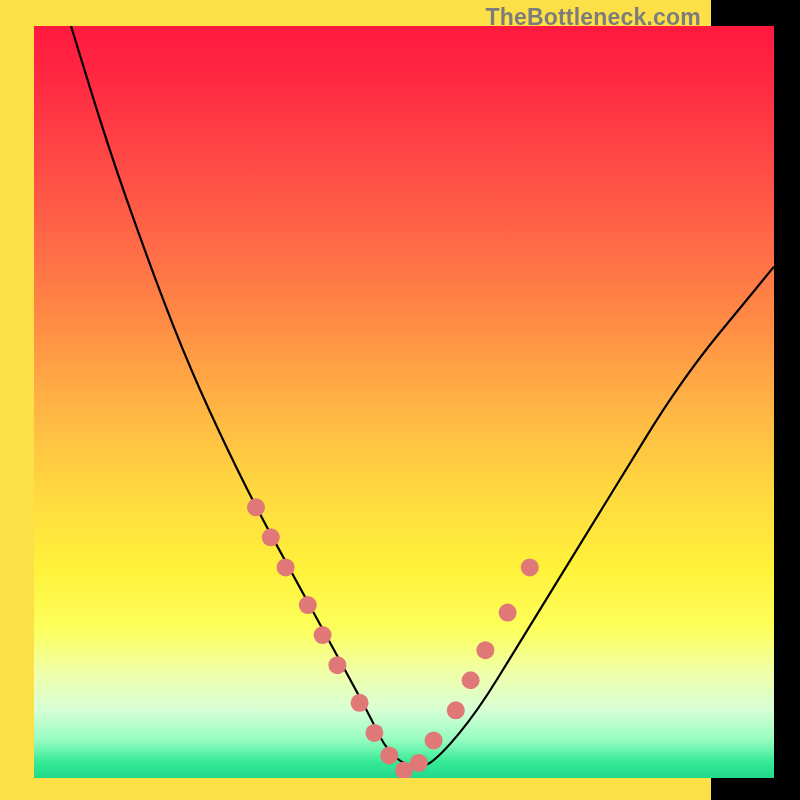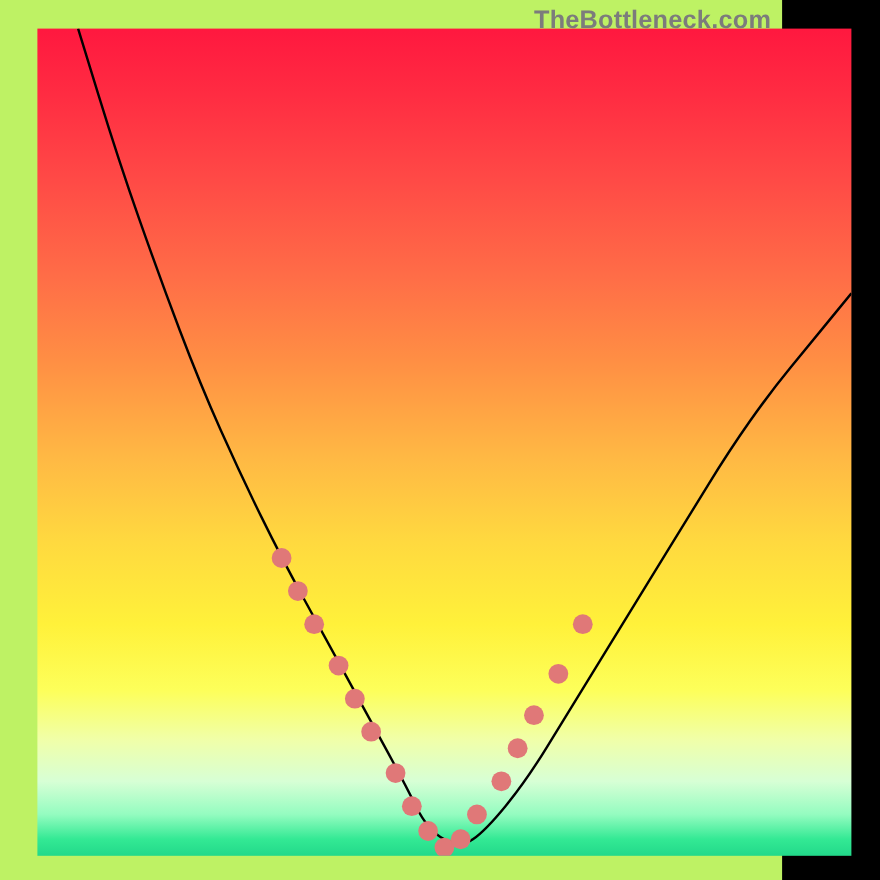--- a/index.html
+++ b/index.html
@@ -10,21 +10,21 @@
     overflow: hidden;
     background: #000;
     font-family: Arial, Helvetica, sans-serif;
   }
   .frame {
     position: absolute;
     left: 0;
     top: 0;
     width: 711px;
     height: 800px;
-    background: #bef264;
+    background: #fde047;
     text-align: center;
   }
   .plot {
     position: absolute;
     left: 34px;
     top: 26px;
     width: 740px;
     height: 752px;
     background: linear-gradient(
       to bottom,

